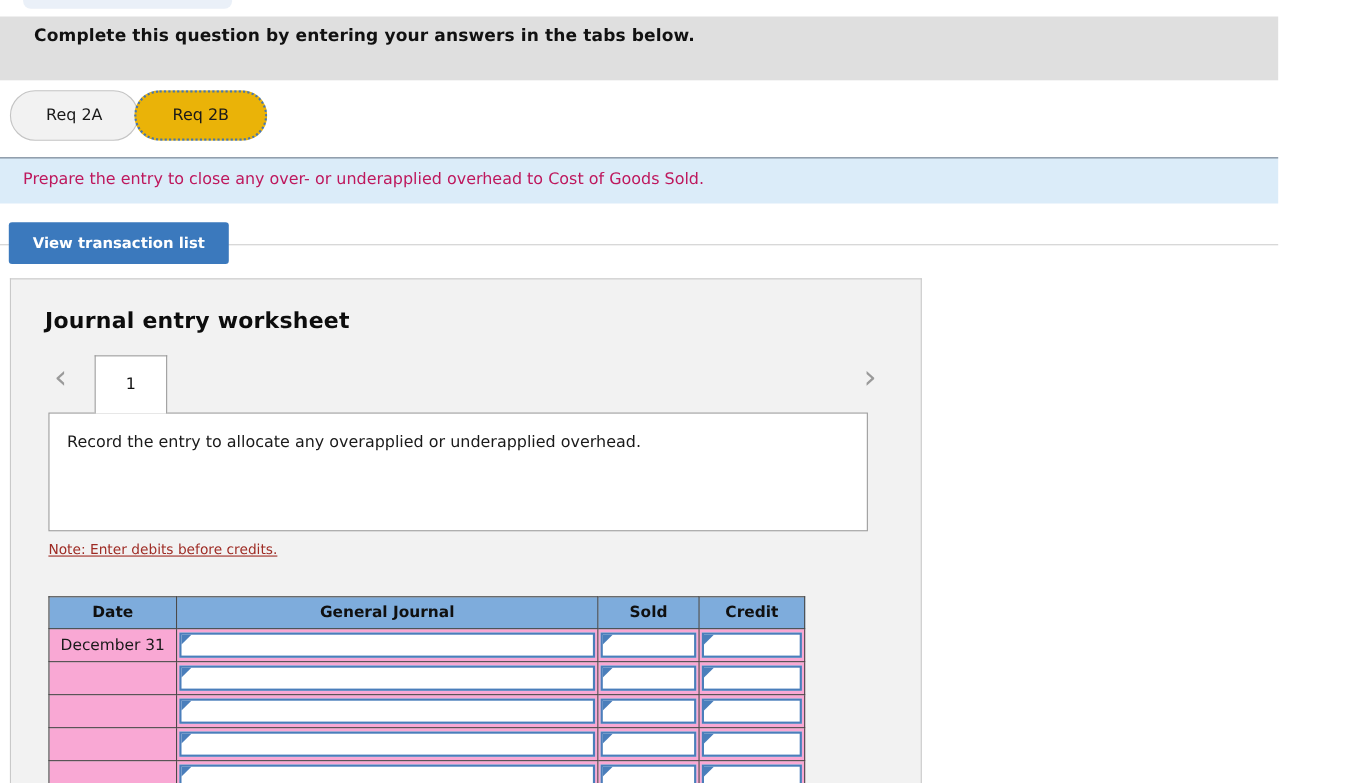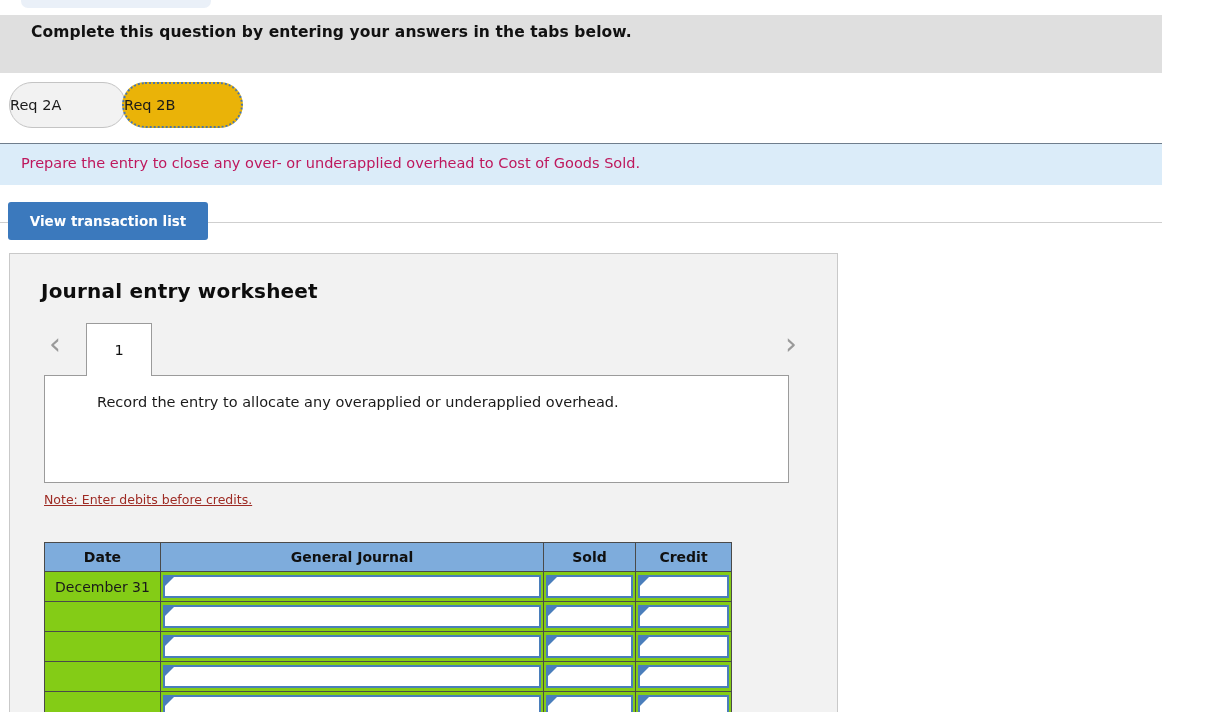--- a/index.html
+++ b/index.html
@@ -67,20 +67,21 @@
   }
   .tab {
     position: absolute;
     top: 82px;
     height: 46px;
     box-sizing: border-box;
     font-size: 14.5px;
     color: #1a1a1a;
     display: flex;
     align-items: center;
+    justify-content: center;
     border-radius: 29px;
   }
   .tab-inactive {
     left: 9px;
     width: 117px;
     background: #f2f2f2;
     border: 1px solid #c4c4c4;
   }
   .tab-active {
     left: 122px;
@@ -196,21 +197,20 @@
     box-sizing: border-box;
     z-index: 2;
   }
   .desc-text {
     position: absolute;
     left: 61px;
     top: 394px;
     font-size: 14.5px;
     color: #1a1a1a;
     z-index: 3;
-    margin-left: 36px;
   }
 
   .note {
     position: absolute;
     left: 44px;
     top: 492px;
     font-size: 12.5px;
     color: #9e2b24;
     text-decoration: underline;
   }
@@ -231,21 +231,21 @@
     font-size: 14px;
     font-weight: bold;
     color: #101010;
     padding: 0;
     text-align: center;
   }
   .jtable td {
     border: 1px solid #4a4a4a;
     height: 29px;
     padding: 0;
-    background: #84cc16;
+    background: #f9a8d4;
     vertical-align: middle;
     margin-top: 29px;
   }
   .col-date   { width: 116px; }
   .col-gj     { width: 383px; }
   .col-debit  { width: 92px;  }
   .col-credit { width: 96px;  }
 
   .date-cell {
     text-align: center;

